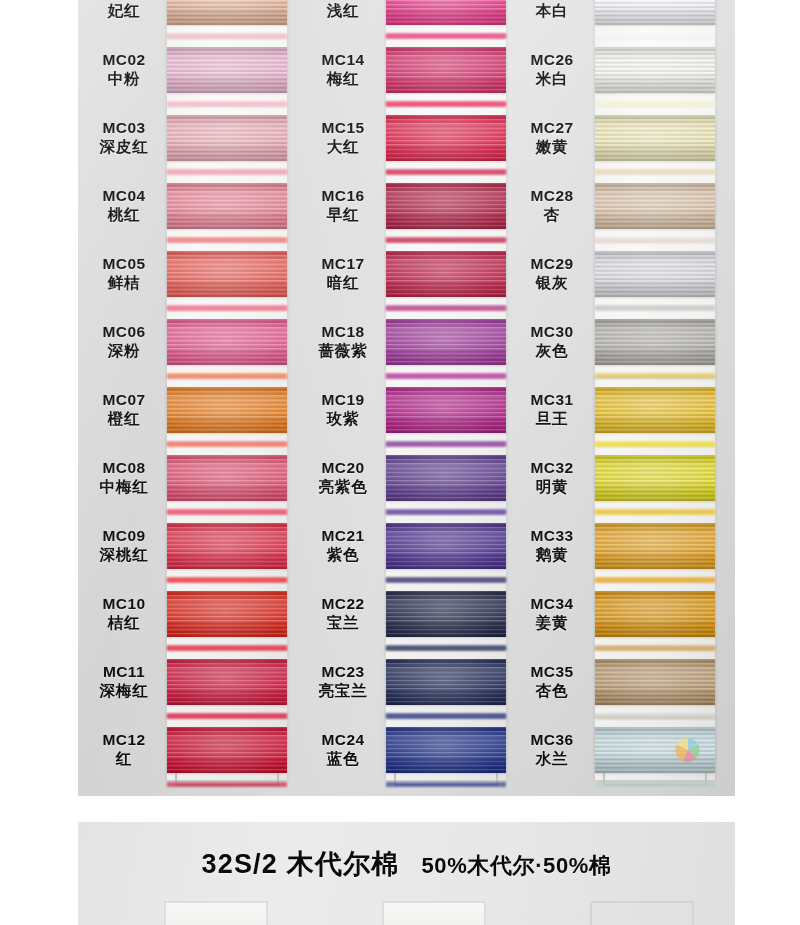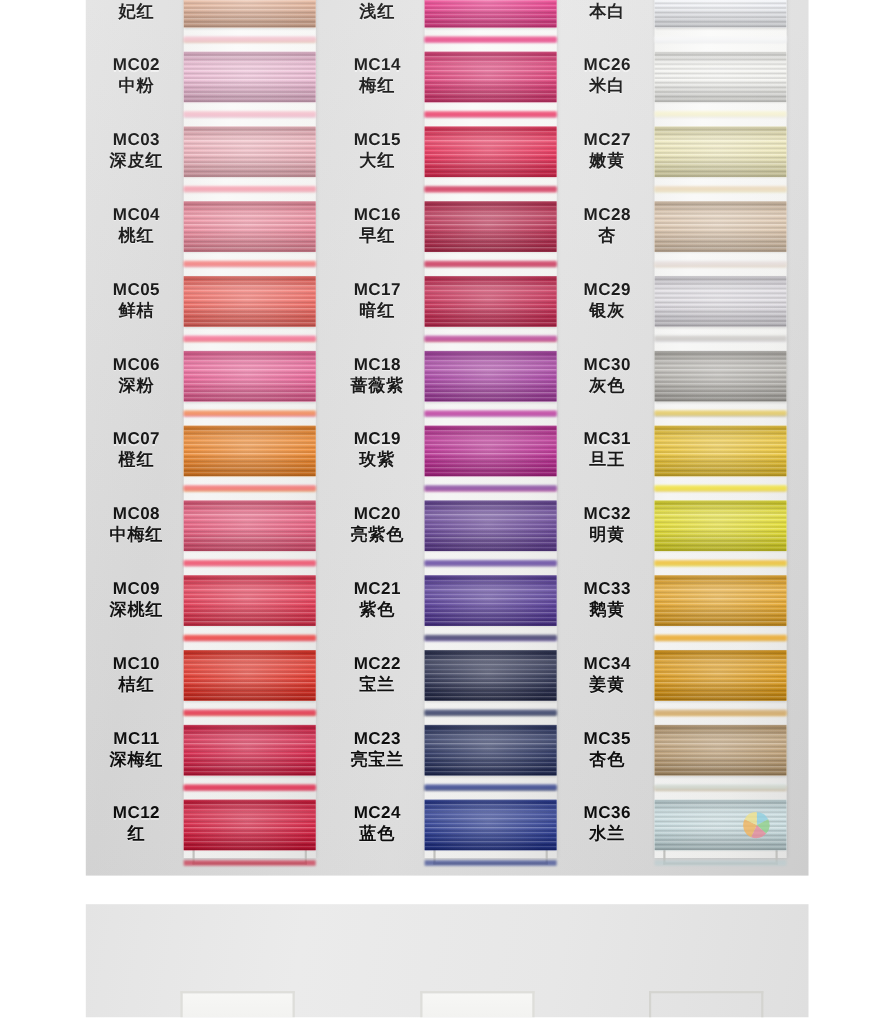--- a/index.html
+++ b/index.html
@@ -626,18 +626,21 @@
               <path d="M20 20 L33 32 A18 18 0 0 1 12 37 Z" fill="#e88a9a" opacity=".85"></path>
               <path d="M20 20 L12 37 A18 18 0 0 1 3 12 Z" fill="#f2b35a" opacity=".85"></path>
               <path d="M20 20 L3 12 A18 18 0 0 1 20 2 Z" fill="#f0e08a" opacity=".85"></path>
             </svg>
           </div>
         </div>
       </div>
   </div>
 
   <div class="banner">
+    <div class="banner-text">
+      <span class="yarn-count">32S/2 木代尔棉</span><span class="composition">50%木代尔·50%棉</span>
+    </div>
     <div class="next-strip n0"></div>
     <div class="next-strip n1"></div>
     <div class="next-strip n2"></div>
   </div>
 
 </div>
 
 </body></html>

